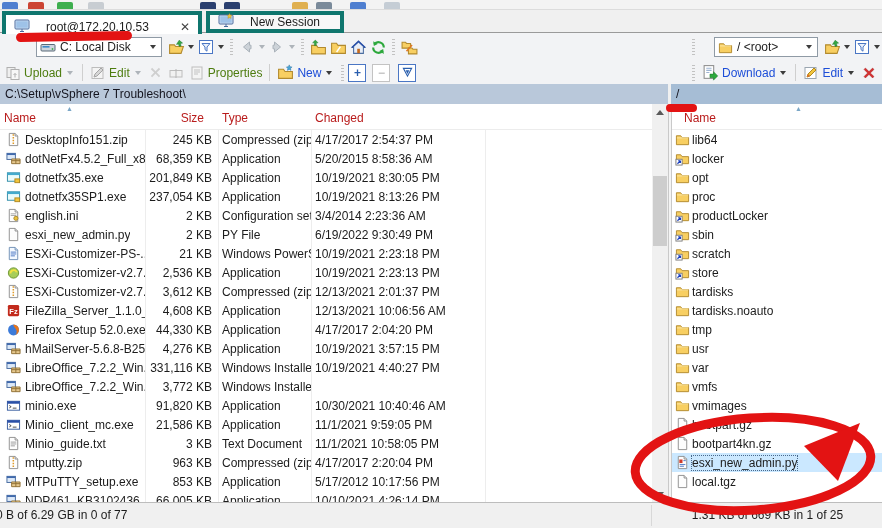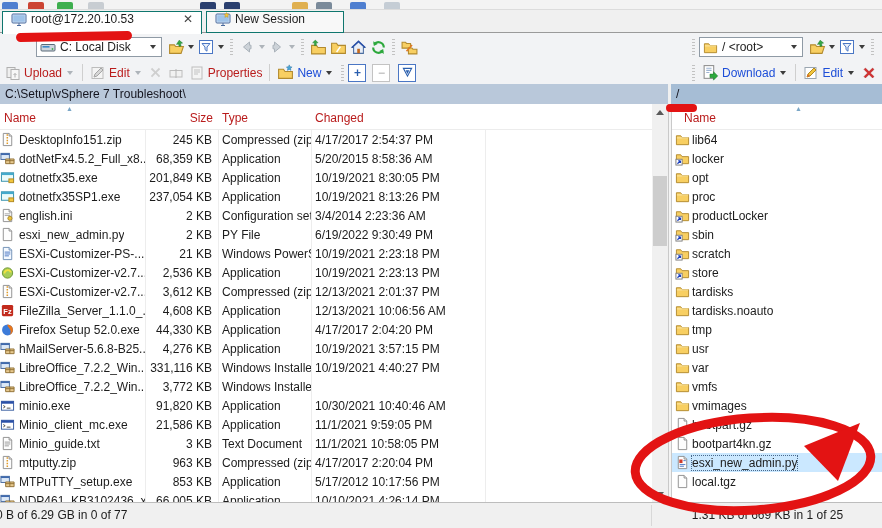--- a/index.html
+++ b/index.html
@@ -7,59 +7,59 @@
   body { font-family:"Liberation Sans", sans-serif; font-size:12px; color:#1c1c1c; background:#f0f0f0; }
   .app { position:relative; width:882px; height:528px; background:#f0f0f0; overflow:hidden; }
 
   
   .top-strip { position:absolute; top:0; left:0; width:882px; height:10px; background:#f3f3f3; border-bottom:1px solid #dcdcdc; overflow:hidden; }
   .tsi { position:absolute; top:2px; width:16px; height:14px; border-radius:2px; }
 
   
   .tab-bar { position:absolute; top:10px; left:0; width:882px; height:23px; background:#f0f0f0; }
   .tab-bar .baseline { position:absolute; left:0; right:0; bottom:0; height:1px; background:#9a9a9a; }
-  .tab { position:absolute; top:1px; height:22px; display:flex; align-items:flex-start; gap:4px; padding:0 8px; border:1px solid #0f766e; background:#fff; z-index:2; }
+  .tab { position:absolute; top:1px; height:22px; display:flex; align-items:flex-end; gap:16px; padding:0 8px; border:4px solid #0f766e; background:#fff; z-index:2; }
   .tab.active { left:2px; width:200px; height:23px; border-bottom:none; }
   .tab.inactive { left:206px; width:138px; background:#f8f8f8; }
   .tab .close { color:#444; font-size:12px; margin-left:auto; cursor:default; }
 
   
   .tb { position:absolute; left:0; width:882px; background:#f2f3f5; display:flex; align-items:center; }
   .tb1 { top:33px; height:28px; }
   .tb2 { top:61px; height:23px; }
   .tb-right { position:absolute; left:688px; top:0; height:100%; display:flex; align-items:center; }
   .btn { display:flex; align-items:center; gap:3px; padding:0 3px; height:20px; white-space:nowrap; }
   .lbl { color:#1d4ed8; }
-  .lbl.dis { color:#b91c1c; }
+  .lbl.dis { color:#4d7c0f; }
   .caret { width:0; height:0; border-left:3px solid transparent; border-right:3px solid transparent; border-top:4px solid #3c3c3c; margin:0 2px; }
   .caret.dis { border-top-color:#aeb4ba; }
   .vsep { width:1px; height:17px; background:#cfcfcf; margin:0 4px; }
   .grip { width:3px; height:16px; margin:0 4px; background:repeating-linear-gradient(to bottom,#c2c2c2 0 1px, transparent 1px 3px); }
-  .combo { display:flex; align-items:center; background:#fff; border:1px solid #8f9aa5; height:20px; padding:0 3px; gap:4px; }
+  .combo { display:flex; align-items:center; background:#fff; border:1px solid #8f9aa5; height:20px; padding:0 3px; gap:4px;margin-left:15px; }
   .ibox { width:20px; height:20px; display:flex; align-items:center; justify-content:center; }
   .sqbtn { width:18px; height:18px; border:1px solid #4a76c4; background:#fff; display:flex; align-items:center; justify-content:center; color:#2a5fae; font-weight:bold; font-size:12px; }
   .sqbtn.dis { border-color:#c3c3c3; color:#c3c3c3; }
 
   
   .pathbar { position:absolute; top:84px; height:20px; line-height:20px; padding-left:5px; color:#14141e; overflow:hidden; white-space:nowrap; }
   .pathbar.pleft { left:0; width:668px; background:#b9c8da; }
   .pathbar.pright { left:671px; width:211px; background:#a6bdd5; }
   .path-gap { position:absolute; top:84px; left:668px; width:3px; height:20px; background:#f0f0f0; }
 
   
   .panel { position:absolute; top:104px; height:398px; background:#fff; overflow:hidden; }
   .panel-left { left:0; width:652px; }
   .panel-right { left:672px; width:210px; }
   .lheader { position:relative; height:26px; background:#fff; border-bottom:1px solid #ececec; }
   .hcell { position:absolute; top:7px; color:#b91c1c; }
   .sortglyph { position:absolute; top:1px; font-size:7px; color:#7ba7c7; }
   .colline { position:absolute; top:0; bottom:0; width:1px; background:#ededed; }
   .rows { position:relative; }
   .lrow { height:19px; display:flex; align-items:center; }
-  .c-name { width:145px; display:flex; align-items:center; gap:4px; padding-left:0; overflow:hidden; white-space:nowrap; }
+  .c-name { width:145px; display:flex; align-items:center; gap:4px; padding-left:6px; overflow:hidden; white-space:nowrap; }
   .c-size { width:73px; text-align:right; padding-right:6px; overflow:hidden; white-space:nowrap; }
   .c-type { width:93px; padding-left:4px; overflow:hidden; white-space:nowrap; }
   .c-changed { width:178px; padding-left:4px; overflow:hidden; white-space:nowrap; }
   .fi { flex:0 0 15px; width:15px; height:15px; }
   .rrow { height:19px; display:flex; align-items:center; gap:2px; padding-left:3px; white-space:nowrap; }
   .rrow.sel { background:#cbe8ff; }
   .rrow.sel .nm { outline:1px dotted #49698c; }
   .nm { overflow:hidden; white-space:nowrap; }
 
   
@@ -397,21 +397,21 @@
   <div class="pathbar pright">/</div>
 
   <div class="panel panel-left">
     <div class="colline" style="left:145px;"></div>
     <div class="colline" style="left:218px;"></div>
     <div class="colline" style="left:311px;"></div>
     <div class="colline" style="left:485px;"></div>
     <div class="lheader">
       <span class="sortglyph" style="left:66px;">▲</span>
       <span class="hcell" style="left:4px;">Name</span>
-      <span class="hcell" style="left:145px; width:68px; text-align:right;">Size</span>
+      <span class="hcell" style="left:136px; width:68px; text-align:right;">Size</span>
       <span class="hcell" style="left:222px;">Type</span>
       <span class="hcell" style="left:315px;">Changed</span>
     </div>
     <div class="rows" id="left-rows">
   <div class="lrow">
     <span class="c-name">
       <svg class="fi" viewBox="0 0 16 16">
               <use href="#i-zip"></use>
             </svg>
       <span class="nm">DesktopInfo151.zip</span>

